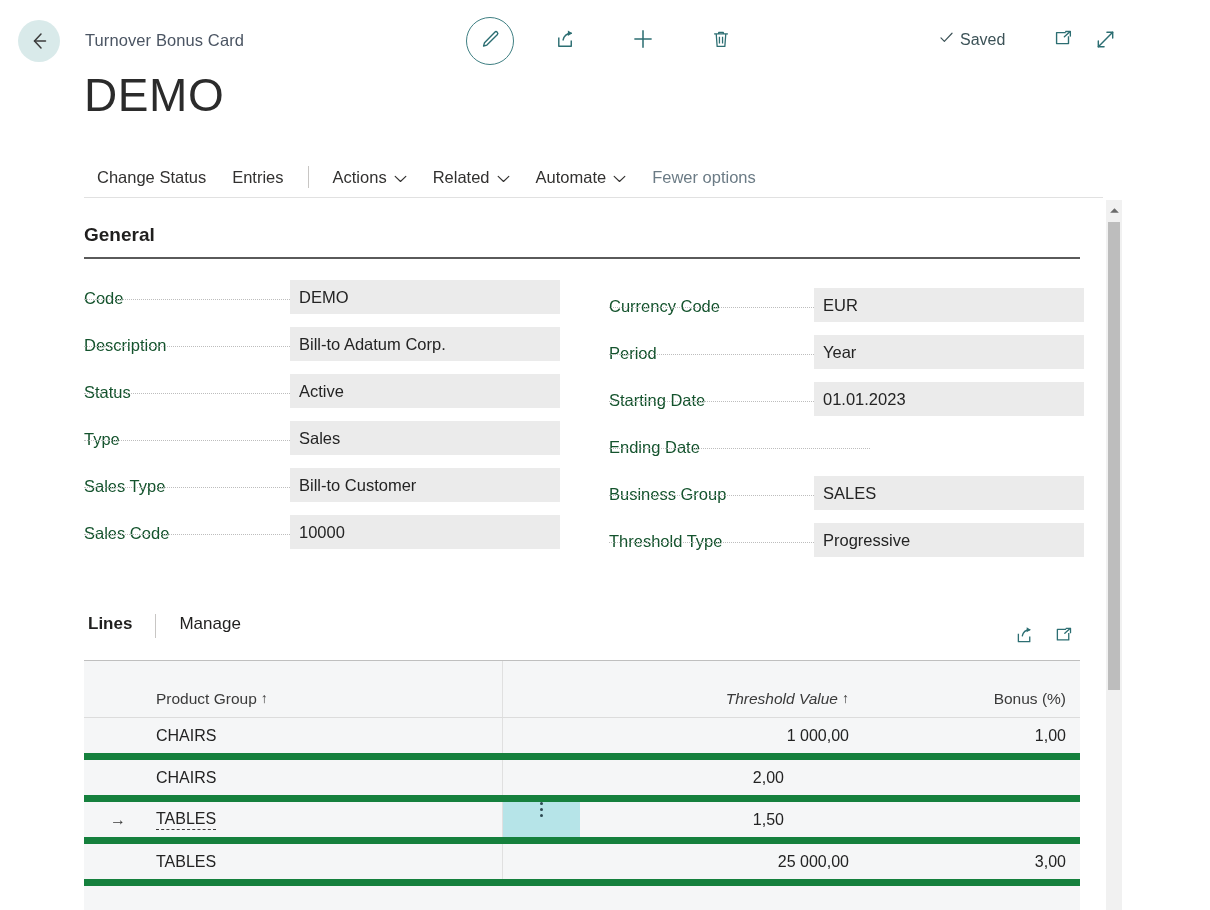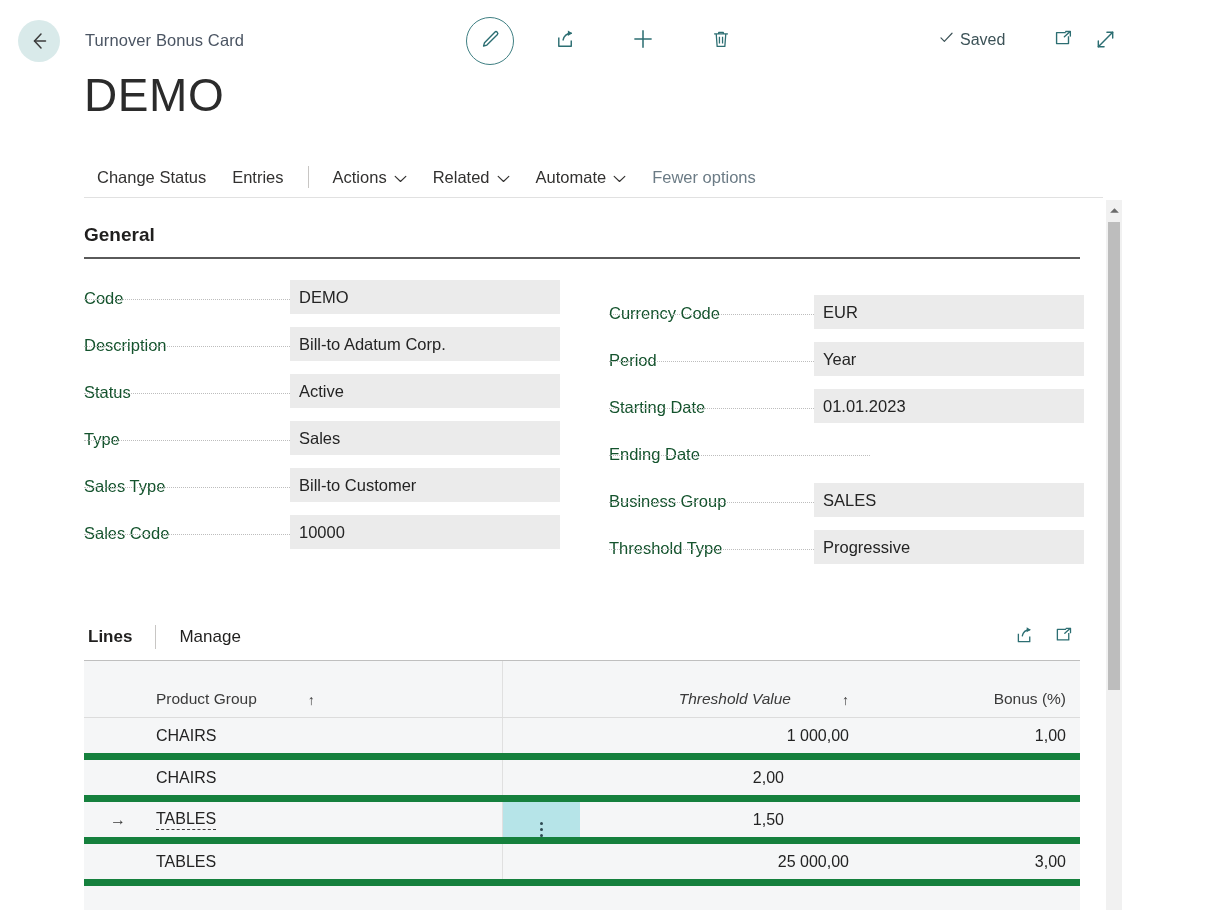--- a/index.html
+++ b/index.html
@@ -149,21 +149,21 @@
     background: #5a5a5a;
   }
 
   .fields {
     position: absolute;
     left: 84px;
     top: 278px;
     width: 1000px;
   }
   .col-left  { position:absolute; left:0;   top:0; width:476px; }
-  .col-right { position:absolute; left:525px; top:15px; width:476px; }
+  .col-right { position:absolute; left:525px; top:8px; width:476px; }
 
   .frow {
     position: relative;
     height: 47px;
   }
   .flabel {
     position: absolute;
     left: 0;
     top: 11px;
     font-size: 16.5px;
@@ -197,21 +197,21 @@
   
   .lines {
     position: absolute;
     left: 84px;
     top: 614px;
     width: 996px;
   }
   .lines-tabs {
     height: 46px;
     display: flex;
-    align-items: center;
+    align-items: flex-start;
     border-bottom: 1px solid #bfbfbf;
     position: relative;
   }
   .ltab {
     font-size: 17px;
     padding: 0 4px;
     cursor: pointer;
     color: #201f1e;
   }
   .ltab.active { font-weight: 600; }
@@ -248,22 +248,21 @@
     align-items: center;
     position: relative;
     border-bottom: 7px solid #15803d;
   }
   .grow:last-child { border-bottom: 1px solid #dcdcdc; }
   .cell {
     font-size: 16px;
     color: #232323;
     box-sizing: border-box;
     display: flex;
-    align-items: flex-end;
-    gap: 47px;
+    align-items: flex-start;
   }
   .c-ind   { width: 72px; justify-content: flex-start; padding-left: 26px; color:#3a3a3a; }
   .c-group { width: 346px; }
   .c-menu  { width: 78px; justify-content: center; }
   .c-thresh{ width: 282px; justify-content: flex-end; padding-right: 13px; }
   .c-bonus { width: 218px; justify-content: flex-end; padding-right: 14px; }
   .ghead .c-group, .ghead .c-thresh, .ghead .c-bonus { font-size: 15.5px; color: #3a3a3a; }
   .ghead .c-thresh { padding-right: 13px; font-style: italic; }
   .sortarrow { margin-left: 4px; font-size: 14px; }
 

